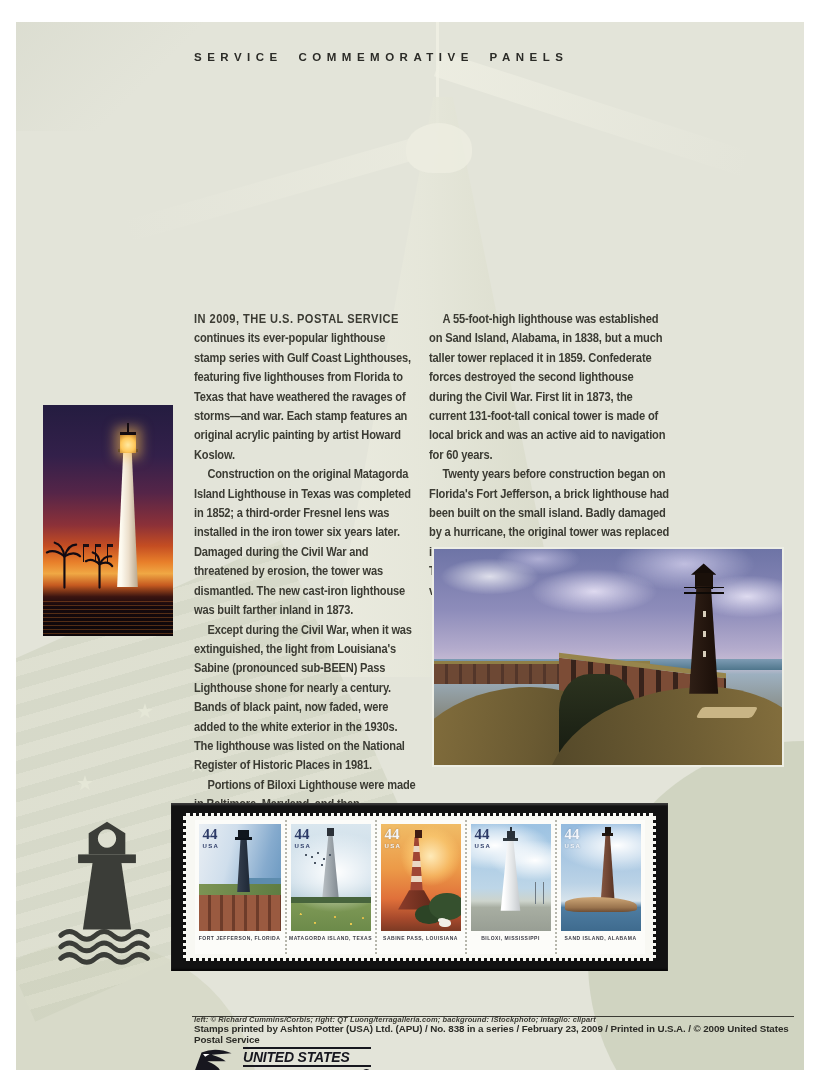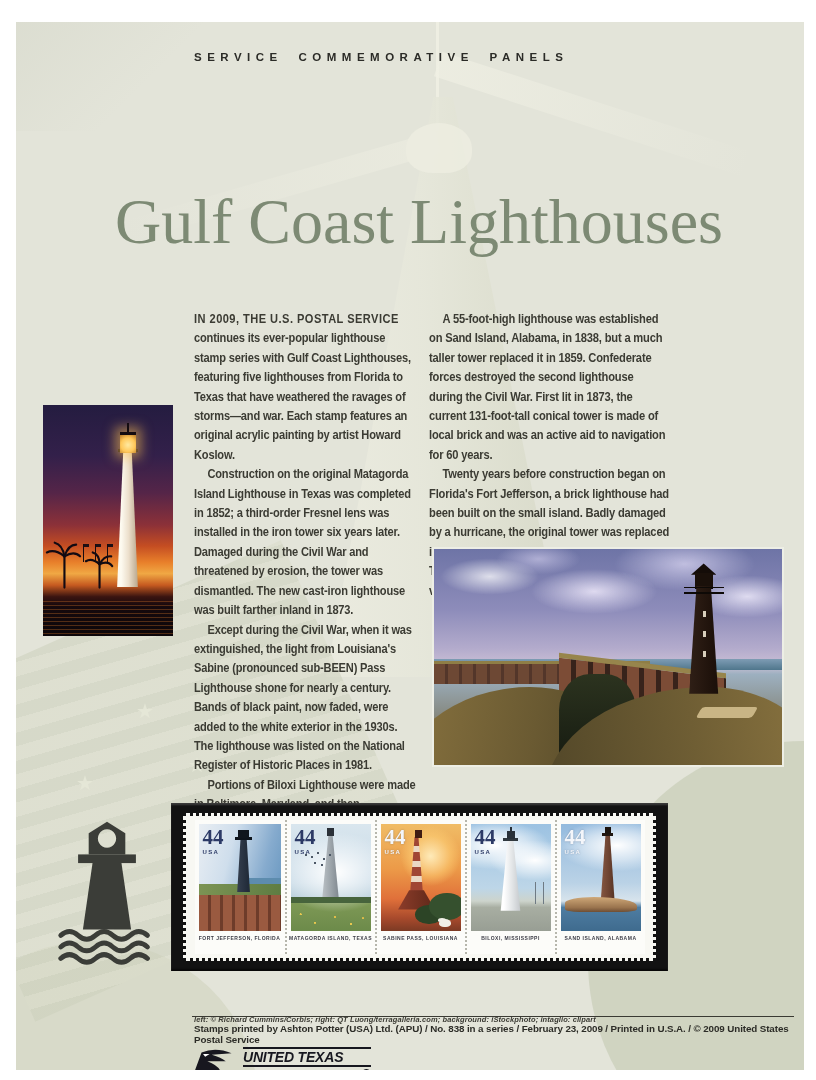--- a/index.html
+++ b/index.html
@@ -115,21 +115,21 @@
   .strip{position:absolute;left:163px;top:792px;width:497px;height:168px;z-index:4;
     background:#121212;box-shadow:inset 0 2px 2px rgba(255,255,255,.18),inset 0 -2px 2px rgba(0,0,0,.6);}
   .pane{position:absolute;left:12px;top:10px;right:12px;bottom:10px;background:#f8f8f3;
     border:3px dotted #121212;display:flex;align-items:center;justify-content:center;}
   .stamp{width:90px;height:134px;background:#fcfcf9;padding:4px 4px 0;box-sizing:border-box;}
   .stamp + .stamp{border-left:2px dotted #b6b6ac;}
   .simg{position:relative;width:100%;height:107px;overflow:hidden;}
   .scap{height:13px;display:flex;align-items:center;justify-content:center;
     font-size:5px;letter-spacing:.5px;color:#3c3c46;font-weight:bold;white-space:nowrap;}
   .den{position:absolute;top:3px;left:4px;z-index:5;line-height:1;}
-  .den .n{font-family:"Liberation Serif",serif;font-size:21px;font-weight:600;display:block;}
+  .den .n{font-family:"Liberation Serif",serif;font-size:15px;font-weight:600;display:block;}
   .den .u{font-size:6px;letter-spacing:1.3px;font-weight:bold;display:block;margin-top:1px;}
   .den.navy{color:#2c3a66;} .den.white{color:#f4f6fa;text-shadow:0 0 2px rgba(40,60,90,.4);}
   .twr{position:absolute;}
   
   .s1 .simg{background:linear-gradient(105deg,#e9eef3 0%,#cfdeec 35%,#86abce 70%,#5e90ba 100%);}
   .s1 .sea{position:absolute;right:0;top:50%;width:48%;height:9%;background:#5d8cae;}
   .s1 .grass{position:absolute;left:0;top:56%;width:100%;height:14%;background:linear-gradient(100deg,#7c9454 0%,#5e7c42 100%);}
   .s1 .brick{position:absolute;left:0;bottom:0;width:100%;height:34%;
     background:repeating-linear-gradient(90deg,#9a5a40 0 9px,#6e3c2a 9px 12px),linear-gradient(180deg,#9a5a40,#7a462f);}
   .s1 .twr{left:42%;top:12%;width:26%;height:52%;clip-path:polygon(36% 0,64% 0,80% 100%,20% 100%);
@@ -213,21 +213,20 @@
     <div class="wm wm-tower"></div>
     <div class="wm wm-dome"></div>
     <div class="wm wm-base"></div>
     <div class="wm wm-base2"></div>
     <div class="wm wm-flag"></div>
     <div class="wm wm-star s1">★</div>
     <div class="wm wm-star s2">★</div>
     <div class="wm wm-star s3">★</div>
 
     <div class="hdr">SERVICE COMMEMORATIVE PANELS</div>
-    <div class="title">Gulf Coast Lighthouses</div>
 
     <div class="col col-l">
       <p><span class="lead">IN 2009, THE U.S. POSTAL SERVICE</span><span> continues its ever-popular lighthouse stamp series with Gulf Coast Lighthouses, featuring five light­houses from Florida to Texas that have weath­ered the ravages of storms—and war. Each stamp features an original acrylic painting by artist Howard Koslow.</span></p>
       <p class="ind">Construction on the original Matagorda Island Lighthouse in Texas was completed in 1852; a third-order Fresnel lens was installed in the iron tower six years later. Damaged during the Civil War and threatened by erosion, the tower was dismantled. The new cast-iron lighthouse was built farther inland in 1873.</p>
       <p class="ind">Except during the Civil War, when it was extinguished, the light from Louisiana's Sabine (pronounced sub-BEEN) Pass Lighthouse shone for nearly a century. Bands of black paint, now faded, were added to the white exterior in the 1930s. The lighthouse was listed on the National Register of Historic Places in 1981.</p>
       <p class="ind">Portions of Biloxi Lighthouse were made in Baltimore, Maryland, and then transported to Biloxi, Mississippi. Named to the National Register of Historic Places in 1973, the tower was assembled and erected in 1848, making it one of the first cast-iron lighthouses erected in the South.</p>
     </div>
     <div class="col col-r">
       <p class="ind">A 55-foot-high lighthouse was established on Sand Island, Alabama, in 1838, but a much taller tower replaced it in 1859. Confederate forces destroyed the second lighthouse during the Civil War. First lit in 1873, the current 131-foot-tall conical tower is made of local brick and was an active aid to navigation for 60 years.</p>
       <p class="ind">Twenty years before construction began on Florida's Fort Jefferson, a brick lighthouse had been built on the small island. Badly damaged by a hurricane, the original tower was replaced in 1876 with a new lighthouse erected nearby. The foundation of the original tower is still visible inside the fort.</p>
@@ -382,21 +381,21 @@
     <div class="credits">left: © Richard Cummins/Corbis; right: QT Luong/terragalleria.com; background: iStockphoto; intaglio: clipart</div>
     <div class="rule"></div>
     <div class="footline">Stamps printed by Ashton Potter (USA) Ltd. (APU) / No. 838 in a series / February 23, 2009 / Printed in U.S.A. / © 2009 United States Postal Service</div>
 
     <div class="usps">
       <svg width="44" height="30" viewBox="0 0 60 40">
         <path d="M2 37 L13 7 Q32 -1 54 8 L27 10 Q40 14 46 19 L21 19 Q34 24 38 31 Z" fill="#17171f"></path>
         <path d="M15 9 L24 9 L18 13 Z" fill="#ffffff"></path>
       </svg>
       <div class="usps-txt">
-        <div class="l1">UNITED TEXAS</div>
+        <div class="l1">UNITED STATES</div>
         <div class="l2">POSTAL SERVICE®</div>
       </div>
     </div>
 
     <div class="edge t"></div>
     <div class="edge b"></div>
     <div class="edge l"></div>
     <div class="edge r"></div>
   </div>
 </div>

